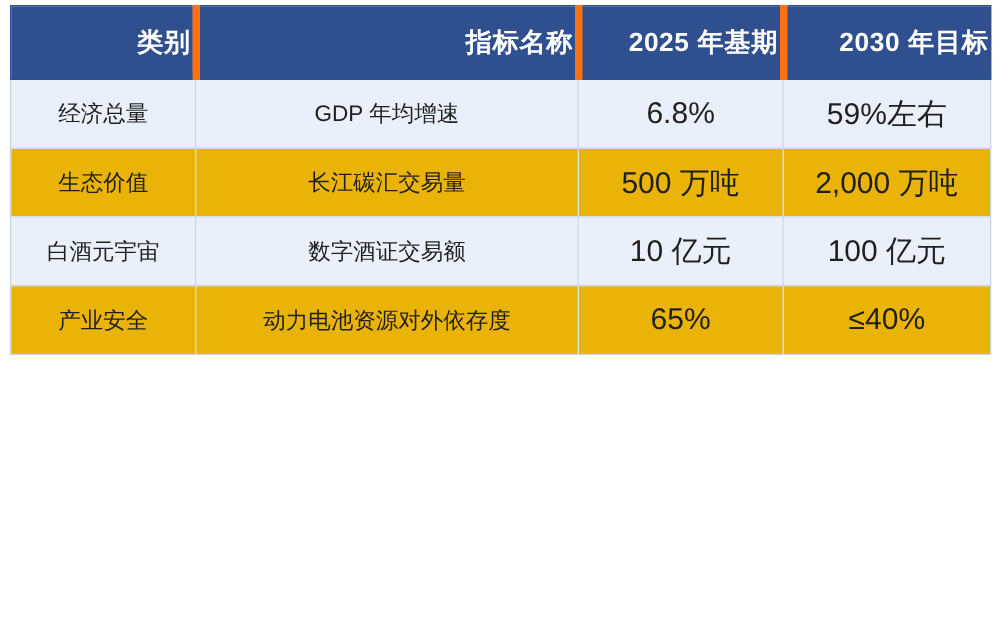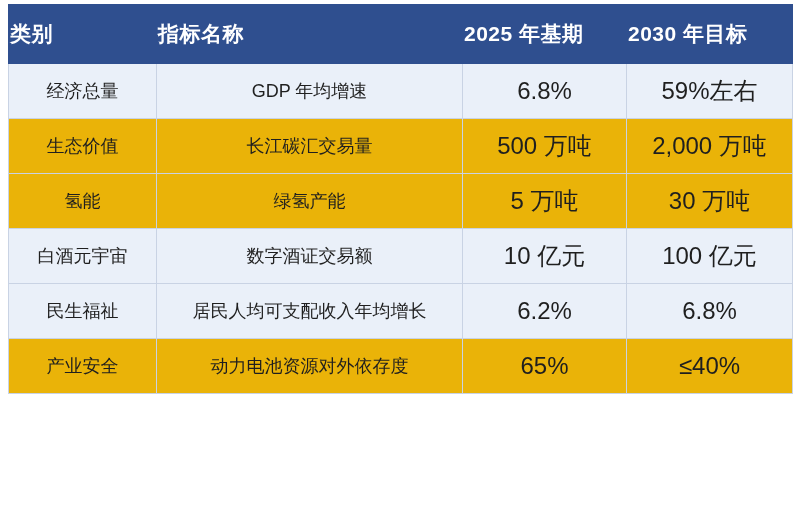--- a/index.html
+++ b/index.html
@@ -30,27 +30,27 @@
   table.metrics col.c1 { width: 306px; }
   table.metrics col.c2 { width: 164px; }
   table.metrics col.c3 { width: 166px; }
 
   thead th {
     background: #2f4f8f;
     color: #ffffff;
     font-size: 21px;
     font-weight: bold;
     height: 56px;
-    text-align: left;
+    text-align: right;
     vertical-align: middle;
     border: 1px solid #2f4f8f;
     letter-spacing: 0.5px;
   }
   thead th.sep {
-    border-left: 1px solid #f97316;
+    border-left: 6px solid #f97316;
   }
   tbody td {
     height: 52px;
     text-align: center;
     vertical-align: middle;
     font-size: 24px;
     border: 1px solid #c9d3e4;
     color: #1f1f1f;
     white-space: nowrap;
     overflow: hidden;
@@ -94,37 +94,25 @@
         <td class="col-metric">GDP 年均增速</td>
         <td>6.8%</td>
         <td>59%左右</td>
       </tr>
       <tr class="plain">
         <td class="col-name">生态价值</td>
         <td class="col-metric">长江碳汇交易量</td>
         <td>500 万吨</td>
         <td>2,000 万吨</td>
       </tr>
-      <tr class="plain">
-        <td class="col-name">氢能</td>
-        <td class="col-metric">绿氢产能</td>
-        <td>5 万吨</td>
-        <td>30 万吨</td>
-      </tr>
       <tr class="shade">
         <td class="col-name">白酒元宇宙</td>
         <td class="col-metric">数字酒证交易额</td>
         <td>10 亿元</td>
         <td>100 亿元</td>
-      </tr>
-      <tr class="shade">
-        <td class="col-name">民生福祉</td>
-        <td class="col-metric">居民人均可支配收入年均增长</td>
-        <td>6.2%</td>
-        <td>6.8%</td>
       </tr>
       <tr class="plain">
         <td class="col-name">产业安全</td>
         <td class="col-metric">动力电池资源对外依存度</td>
         <td>65%</td>
         <td>≤40%</td>
       </tr>
     </tbody>
   </table>
 </div>

